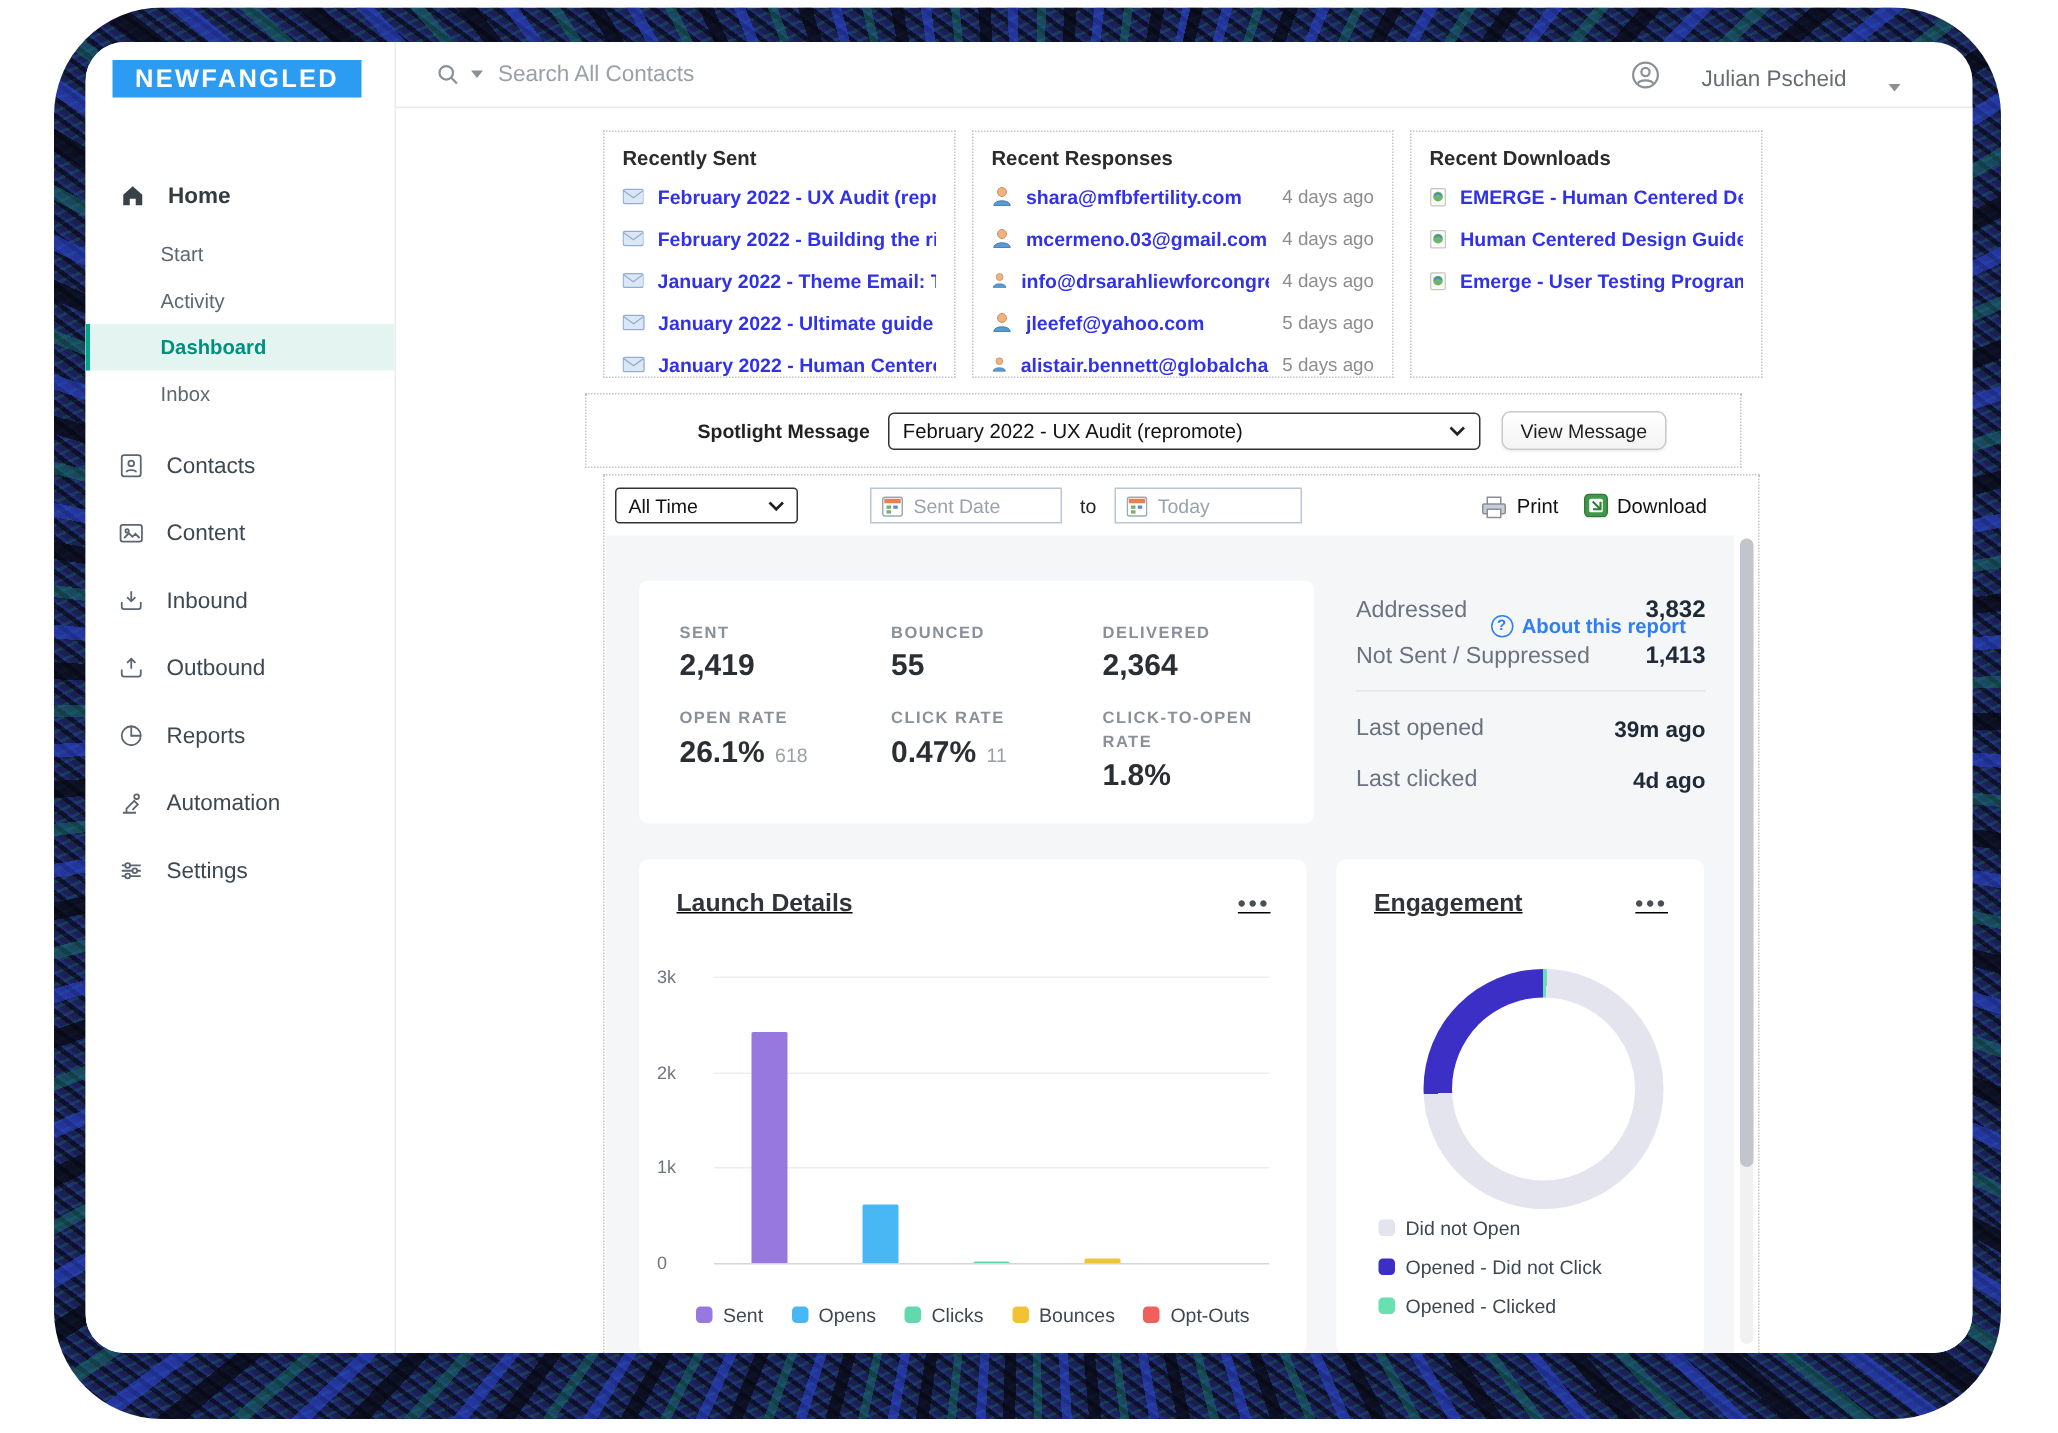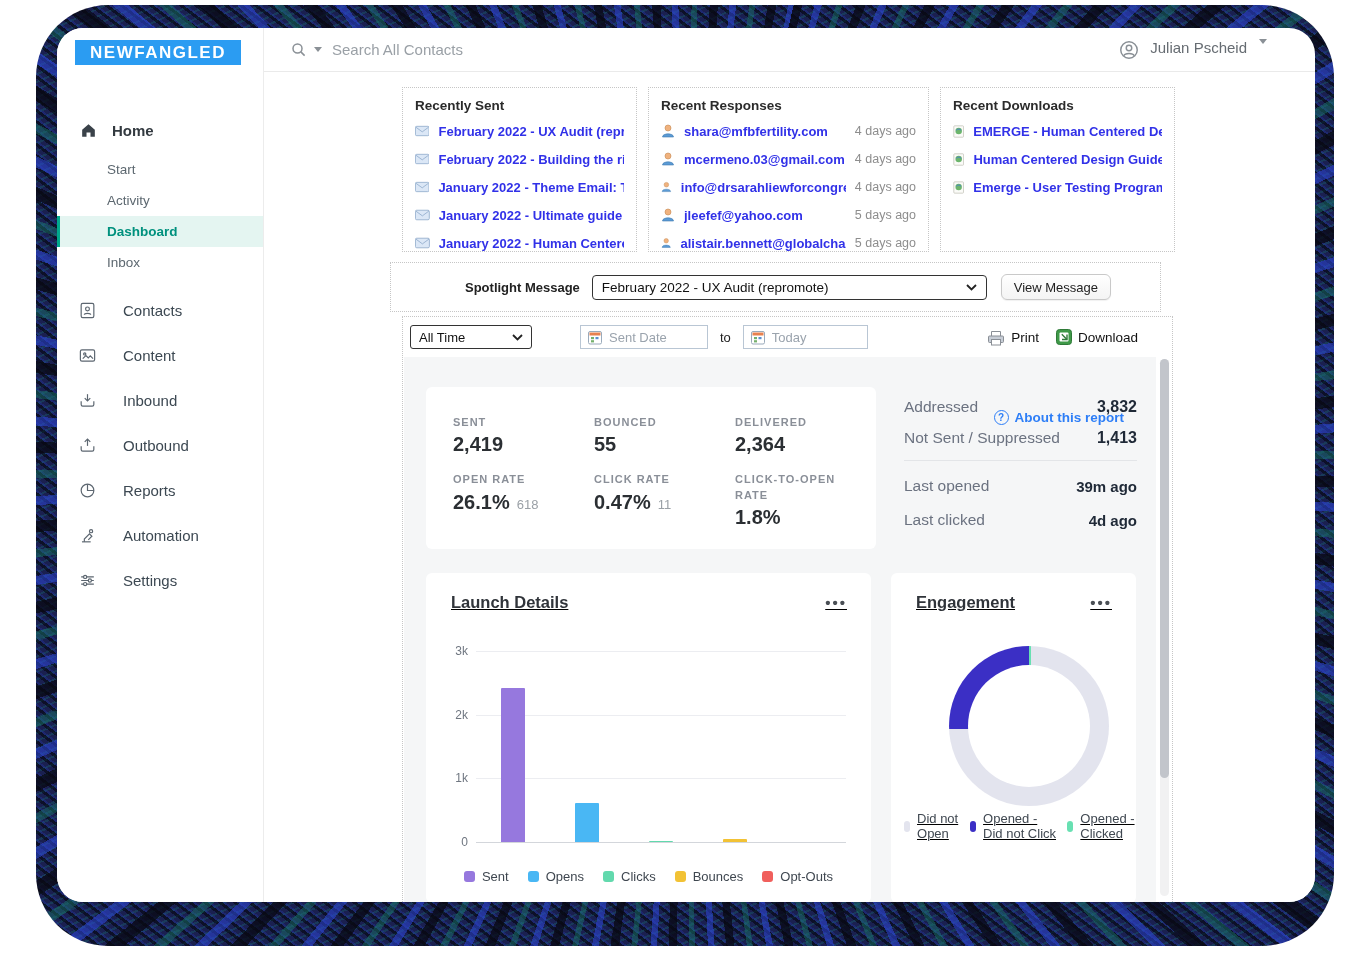--- a/index.html
+++ b/index.html
@@ -18,32 +18,32 @@
   
   .sidebar{ width:207px; border-right:1px solid #ececec; background:#fff; flex-shrink:0; }
   .logo{ margin:12px 0 0 18px; width:166px; height:25px; background:#2b9cf2; color:#fff;
     font-weight:800; font-size:17px; letter-spacing:1.5px; display:flex; align-items:center; justify-content:center; }
   .nav{ margin-top:48px; }
   .nav-home{ display:flex; align-items:center; gap:14px; padding:8px 0 8px 22px;
     font-weight:700; font-size:15px; color:#333a40; cursor:pointer; }
   .subnav{ margin:6px 0 10px 0; }
   .subitem{ padding:8px 0 8px 47px; font-size:13.5px; color:#5d6870; cursor:pointer; border-left:3px solid transparent; }
   .subitem.active{ color:#00917e; font-weight:700; background:#e4f5f1; border-left:3px solid #00a98c; }
-  .navitem{ display:flex; align-items:center; gap:26px; padding:13px 0 13px 21px;
+  .navitem{ display:flex; align-items:center; gap:14px; padding:13px 0 13px 21px;
     font-size:15px; color:#3c4852; cursor:pointer; }
   .navitem svg, .nav-home svg{ flex-shrink:0; }
 
   
   .main{ flex:1; display:flex; flex-direction:column; position:relative; }
   .topbar{ height:44px; border-bottom:1px solid #eaeaea; display:flex; align-items:center; padding:0 48px 0 26px; }
   .search-group{ display:flex; align-items:center; gap:6px; }
   .search-caret{ width:0; height:0; border-left:4px solid transparent; border-right:4px solid transparent; border-top:5px solid #8a9096; }
   .search-input{ border:none; outline:none; font-size:15px; color:#444; width:320px; margin-left:10px; font-family:"Liberation Sans",sans-serif; }
   .search-input::placeholder{ color:#9aa0a6; }
-  .user-group{ margin-left:auto; display:flex; align-items:flex-start; gap:10px; color:#666c72; font-size:15px; cursor:pointer; }
+  .user-group{ margin-left:auto; display:flex; align-items:flex-end; gap:26px; color:#666c72; font-size:15px; cursor:pointer; }
   .user-caret{ width:0; height:0; border-left:4px solid transparent; border-right:4px solid transparent; border-top:5px solid #8a9096; margin-left:2px; }
 
   .content{ position:relative; flex:1; background:#fff; }
 
   
   .panel-row{ position:absolute; left:138px; top:15px; display:flex; gap:11px; }
   .panel{ border:1px dotted #c6c6c6; background:#fff; padding:10px 12px; }
   .panel h3{ font-size:13.5px; color:#2b2b2b; margin-bottom:4px; }
   .p-sent{ width:235px; height:165px; }
   .p-resp{ width:281px; height:165px; }
@@ -107,31 +107,31 @@
   .card{ position:absolute; background:#fff; border-radius:6px; }
   .launch-card{ left:22px; top:216px; width:445px; height:330px; }
   .eng-card{ left:487px; top:216px; width:245px; height:330px; }
   .card-head{ display:flex; align-items:center; padding:20px 24px 0 25px;text-decoration:underline; }
   .card-title{ font-size:16.5px; font-weight:600; color:#30343a; }
   .dots{ margin-left:auto; color:#4a4f55; font-size:15px; letter-spacing:2px; font-weight:700; cursor:pointer; line-height:0.5; }
 
   .bar-plot{ position:absolute; left:50px; right:25px; top:78px; height:191px; }
   .gridline{ position:absolute; left:0; right:0; height:1px; background:#ecedf1; }
   .gridline.baseline{ background:#d3d6db; }
-  .ytick{ position:absolute; left:-38px; width:30px; text-align:right; transform:translateY(-50%);
+  .ytick{ position:absolute; left:-38px; width:30px; transform:translateY(-50%);
     font-size:12px; color:#6f7680; }
   .bar{ position:absolute; bottom:0; width:24px; transform:translateX(-50%); border-radius:1px 1px 0 0; }
   .legend{ position:absolute; left:0; right:0; top:296px; display:flex; justify-content:center; gap:19px; }
   .legend-item{ display:flex; align-items:center; gap:7px; }
   .legend-swatch{ width:11px; height:11px; border-radius:3px; display:inline-block; }
   .legend-label{ font-size:13px; color:#3f4750; }
 
   .donut{ position:absolute; left:58px; top:73px; width:160px; height:160px; border-radius:50%; }
   .donut-hole{ position:absolute; inset:19px; border-radius:50%; background:#fff; }
-  .eng-legend{ position:absolute; left:13px; top:238px; display:flex; flex-direction:row; gap:11px;text-decoration:underline; }
+  .eng-legend{ position:absolute; left:28px; top:238px; display:flex; flex-direction:column; gap:11px; }
 
   .scrollbar{ position:absolute; right:3px; top:42px; bottom:6px; width:9px; border-radius:5px; background:#f1f1f2; }
   .scroll-thumb{ position:absolute; top:0; left:0; width:9px; height:78%; border-radius:5px; background:#c2c5cb; cursor:pointer; }
 </style>
 </head>
 <body>
 
 <div class="frame"></div>
 <div class="window">
 

